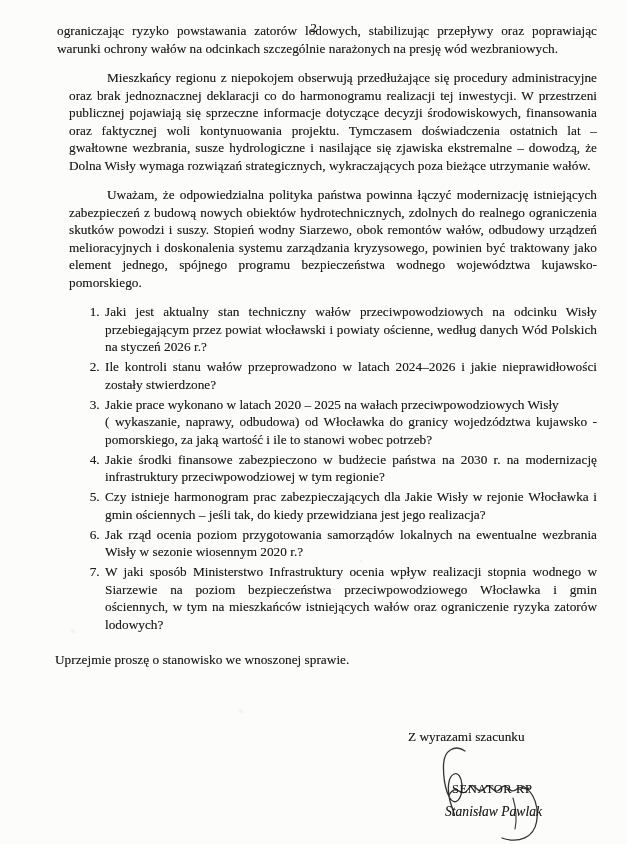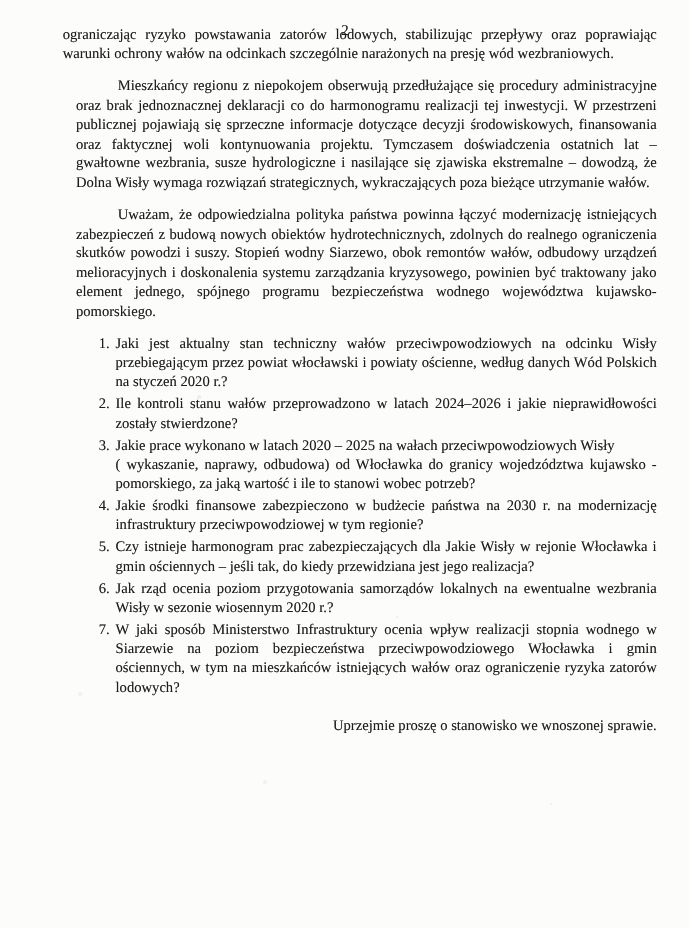--- a/index.html
+++ b/index.html
@@ -52,21 +52,20 @@
     text-align: justify;
     white-space: pre-line;
   }
   ol.questions li::marker {
     font-size: 13.3px;
   }
   p.closing {
     margin: 18px 0 0 -2px;
     font-size: 13.3px;
     line-height: 17.5px;
-    text-align: right;
   }
   .sign-block {
     position: absolute;
     top: 725px;
     left: 395px;
     width: 228px;
     height: 119px;
     font-size: 13.3px;
   }
   .valediction {
@@ -125,27 +124,40 @@
   <div class="scan-noise"></div>
 
   <div class="page-number">2</div>
 
   <div class="body-text">
     <p class="para first">ograniczając ryzyko powstawania zatorów lodowych, stabilizując przepływy oraz poprawiając warunki ochrony wałów na odcinkach szczególnie narażonych na presję wód wezbraniowych.</p>
     <p class="para indent">Mieszkańcy regionu z niepokojem obserwują przedłużające się procedury administracyjne oraz brak jednoznacznej deklaracji co do harmonogramu realizacji tej inwestycji. W przestrzeni publicznej pojawiają się sprzeczne informacje dotyczące decyzji środowiskowych, finansowania oraz faktycznej woli kontynuowania projektu. Tymczasem doświadczenia ostatnich lat – gwałtowne wezbrania, susze hydrologiczne i nasilające się zjawiska ekstremalne – dowodzą, że Dolna Wisły wymaga rozwiązań strategicznych, wykraczających poza bieżące utrzymanie wałów.</p>
     <p class="para indent">Uważam, że odpowiedzialna polityka państwa powinna łączyć modernizację istniejących zabezpieczeń z budową nowych obiektów hydrotechnicznych, zdolnych do realnego ograniczenia skutków powodzi i suszy. Stopień wodny Siarzewo, obok remontów wałów, odbudowy urządzeń melioracyjnych i doskonalenia systemu zarządzania kryzysowego, powinien być traktowany jako element jednego, spójnego programu bezpieczeństwa wodnego województwa kujawsko-pomorskiego.</p>
 
     <ol class="questions">
-      <li>Jaki jest aktualny stan techniczny wałów przeciwpowodziowych na odcinku Wisły przebiegającym przez powiat włocławski i powiaty ościenne, według danych Wód Polskich na styczeń 2020 r.?</li>
+      <li>Jaki jest aktualny stan techniczny wałów przeciwpowodziowych na odcinku Wisły przebiegającym przez powiat włocławski i powiaty ościenne, według danych Wód Polskich na styczeń 2026 r.?</li>
       <li>Ile kontroli stanu wałów przeprowadzono w latach 2024–2026 i jakie nieprawidłowości zostały stwierdzone?</li>
       <li>Jakie prace wykonano w latach 2020 – 2025 na wałach przeciwpowodziowych Wisły
 ( wykaszanie, naprawy, odbudowa) od Włocławka do granicy wojedzództwa kujawsko - pomorskiego, za jaką wartość i ile to stanowi wobec potrzeb?</li>
       <li>Jakie środki finansowe zabezpieczono w budżecie państwa na 2030 r. na modernizację infrastruktury przeciwpowodziowej w tym regionie?</li>
       <li>Czy istnieje harmonogram prac zabezpieczających dla Jakie Wisły w rejonie Włocławka i gmin ościennych – jeśli tak, do kiedy przewidziana jest jego realizacja?</li>
       <li>Jak rząd ocenia poziom przygotowania samorządów lokalnych na ewentualne wezbrania Wisły w sezonie wiosennym 2020 r.?</li>
       <li>W jaki sposób Ministerstwo Infrastruktury ocenia wpływ realizacji stopnia wodnego w Siarzewie na poziom bezpieczeństwa przeciwpowodziowego Włocławka i gmin ościennych, w tym na mieszkańców istniejących wałów oraz ograniczenie ryzyka zatorów lodowych?</li>
     </ol>
 
     <p class="closing">Uprzejmie proszę o stanowisko we wnoszonej sprawie.</p>
   </div>
 
+  <div class="sign-block">
+    <div class="valediction">Z wyrazami szacunku</div>
+
+    <svg class="sig-svg" viewBox="0 0 150 100" fill="none" xmlns="http://www.w3.org/2000/svg">
+      <path d="M 40 8 C 30 1 19 7 18.5 22 C 18 41 24 63 32 58 C 40 53 38 27 29 31 C 23 33.5 22 46 25 58 L 29.5 72" stroke="#34332f" stroke-width="1.3" stroke-linecap="round"></path>
+      <path d="M 24 52 C 32 38 36 58 44 45 C 50 36 52 55 60 45 C 66 37 68 55 76 45 C 82 38 84 53 92 46 C 96 42 100 48 104 45" stroke="#34332f" stroke-width="1.3" stroke-linecap="round"></path>
+      <path d="M 98 43 C 110 50 114 65 111.5 79 C 109 94 94 101 77 95" stroke="#34332f" stroke-width="1.3" stroke-linecap="round"></path>
+      <path d="M 88 55 C 91 65 92 76 90 86" stroke="#34332f" stroke-width="1.1" stroke-linecap="round"></path>
+    </svg>
+
+    <div class="sig-title">SENATOR RP</div>
+    <div class="sig-name">Stanisław Pawlak</div>
+  </div>
 
 </div>
 
 </body></html>

